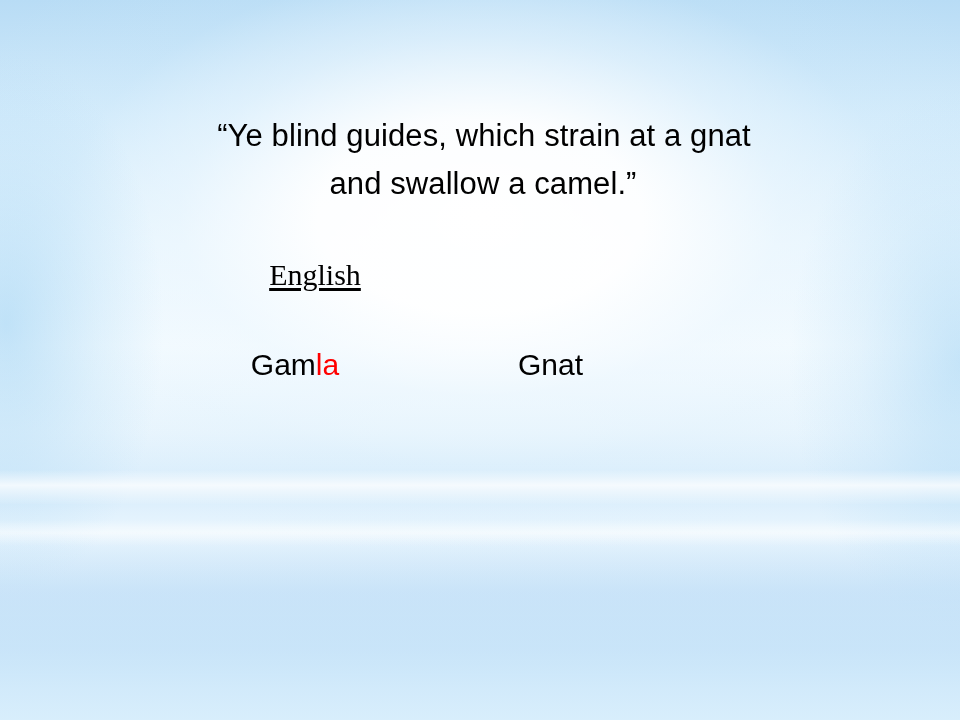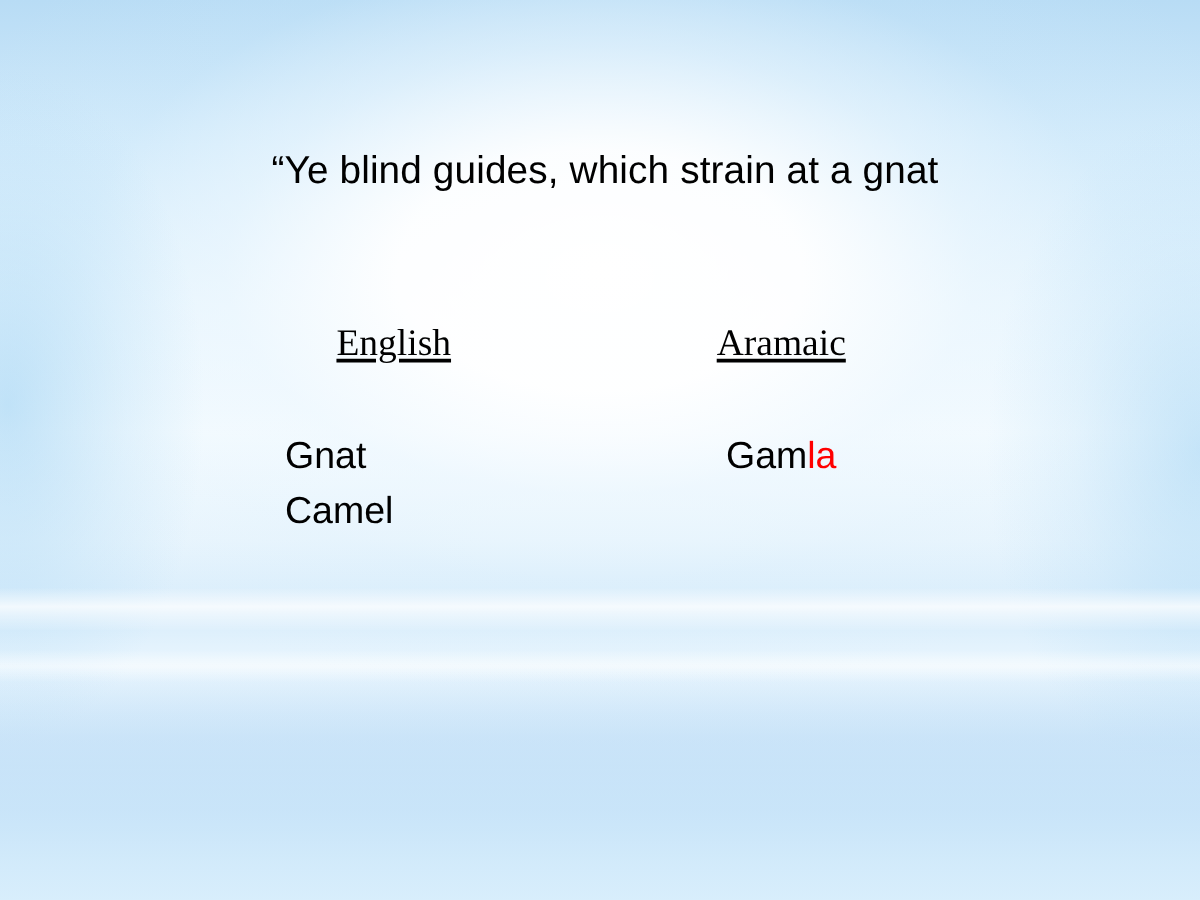--- a/index.html
+++ b/index.html
@@ -153,31 +153,30 @@
   <div class="bg-left-glow"></div>
   <div class="bg-right-glow"></div>
   <div class="bg-band-1"></div>
   <div class="bg-band-2"></div>
   <div class="bg-bottom"></div>
 
   <div class="content">
 
     <div class="quote">
       <span class="quote-line quote-line-1">“Ye blind guides, which strain at a gnat</span>
+      <span class="quote-line quote-line-2">and swallow a camel.”</span>
     </div>
 
     <div class="headers">
       <div class="col-head english">English</div>
-      <div class="col-head aramaic">Aramaic</div>
     </div>
 
     <div class="table">
       <div class="row">
+        <div class="cell aramaic"><span>Gam</span><span class="hl">la</span></div>
         <div class="cell english">Gnat</div>
-        <div class="cell aramaic"><span>Gam</span><span class="hl">la</span></div>
       </div>
       <div class="row">
-        <div class="cell english">Camel</div>
       </div>
     </div>
 
   </div>
 </div>
 
 </body></html>

